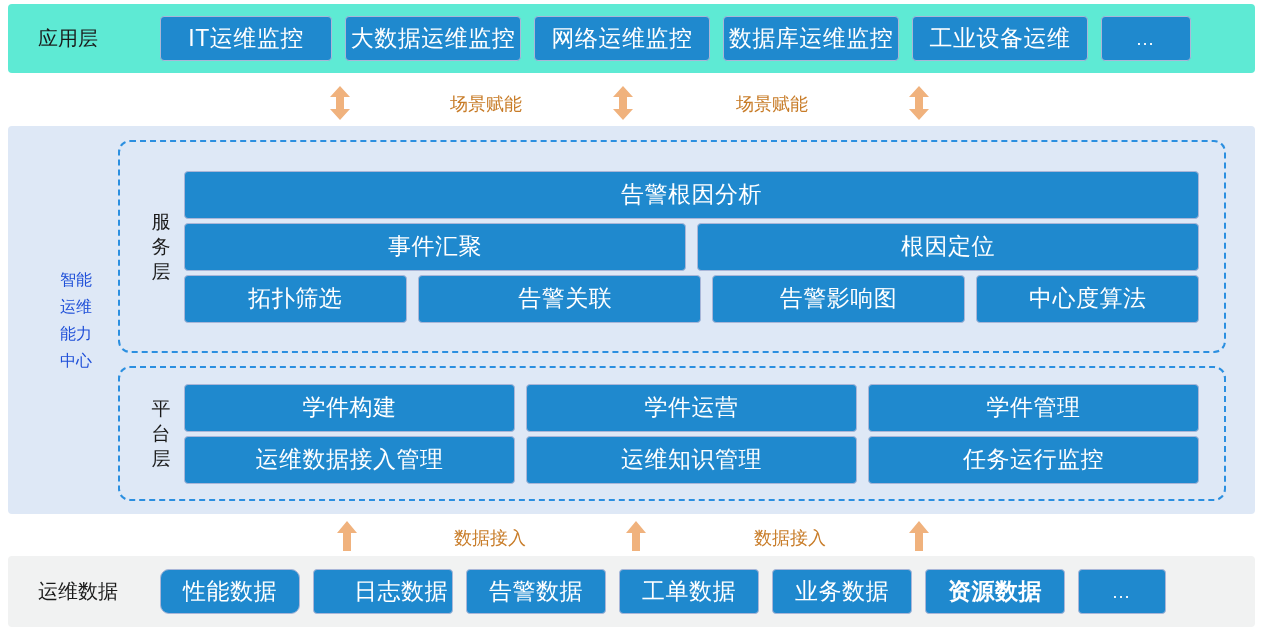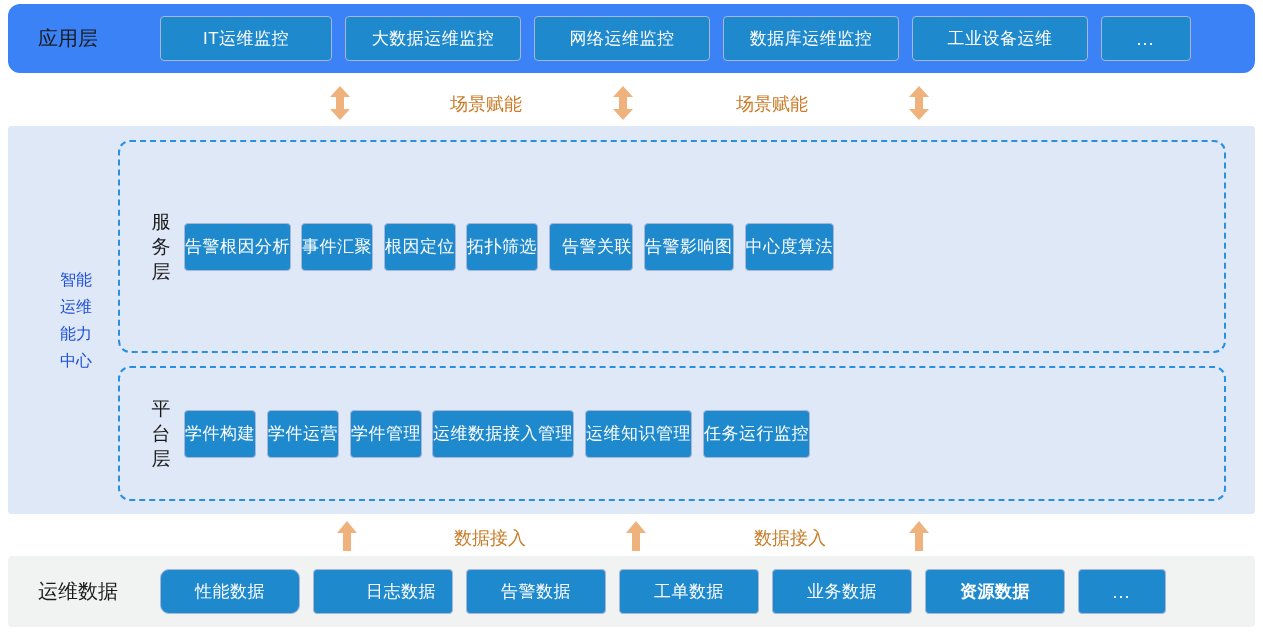--- a/index.html
+++ b/index.html
@@ -17,34 +17,34 @@
 
   
   .node {
     background: #1f89ce;
     border: 1px solid #a9b6d8;
     border-radius: 4px;
     color: #ffffff;
     display: flex;
     align-items: center;
     justify-content: center;
-    font-size: 17px;
+    font-size: 23px;
     letter-spacing: 0.5px;
     box-sizing: border-box;
     white-space: nowrap;
   }
   .node.ellipsis { font-size: 19px; letter-spacing: 2px; }
 
   
   .band-app {
     position: absolute;
     left: 8px; top: 4px;
     width: 1247px; height: 69px;
-    background: #3b82f6;
-    border-radius: 12px;
+    background: #5eead4;
+    border-radius: 4px;
     display: flex;
     align-items: center;
   }
   .band-label {
     font-size: 20px;
     color: #1a1a1a;
     white-space: nowrap;
   }
   .app-label { margin-left: 30px; width: 122px; }
   .app-row {
@@ -111,22 +111,22 @@
     width: 46px;
     margin-left: 18px;
     text-align: center;
     font-size: 19px;
     line-height: 25px;
     color: #1a1a1a;
   }
   .group-rows {
     flex: 1;
     display: flex;
-    flex-direction: row;
-    gap: 10px;
+    flex-direction: column;
+    gap: 4px;
     padding-right: 25px;
   }
   .group-row {
     display: flex;
     gap: 11px;
   }
   .group-row .node { height: 48px; }
 
   
   .band-data {

